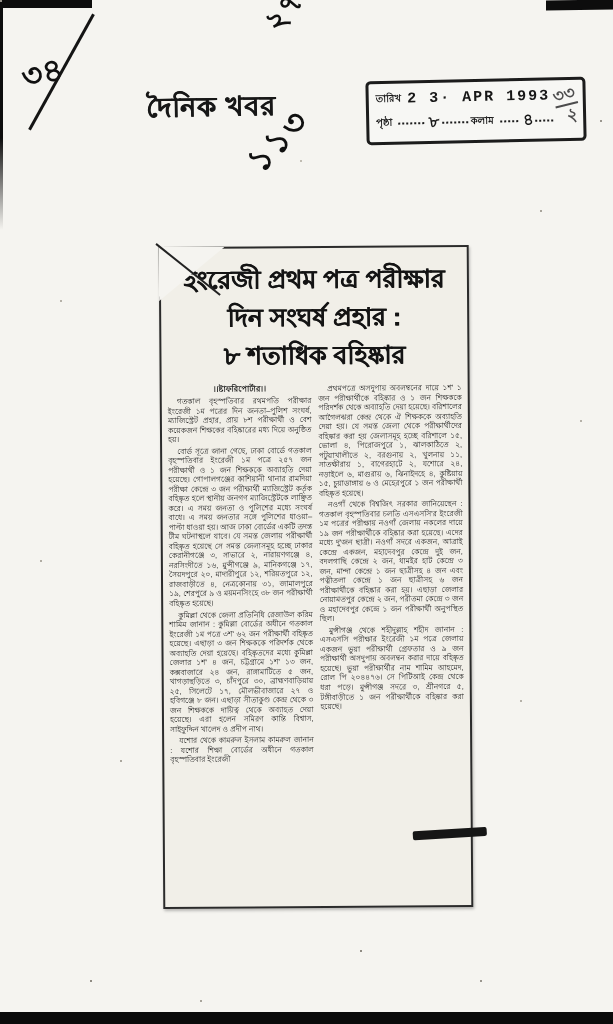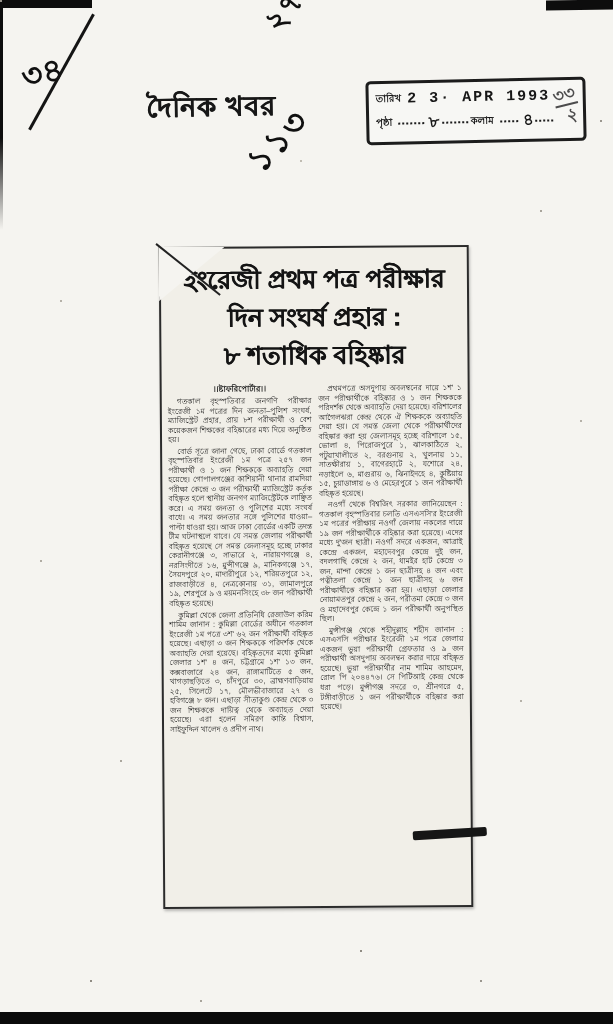--- a/index.html
+++ b/index.html
@@ -106,23 +106,24 @@
       <div>ইংরেজী প্রথম পত্র পরীক্ষার</div>
       <div>দিন সংঘর্ষ প্রহার :</div>
       <div>৮ শতাধিক বহিষ্কার</div>
     </div>
     <div class="fold"></div>
     <div class="fold-line"></div>
 
     <div class="cols">
       <div class="col">
         <div class="byline">।।ষ্টাফরিপোর্টার।।</div>
-        <p>গতকাল বৃহস্পতিবার জনগণি পরীক্ষার ইংরেজী ১ম পত্রের দিন জনতা–পুলিশ সংঘর্ষ, ম্যাজিস্ট্রেট প্রহার, প্রায় ৮শ পরীক্ষার্থী ও বেশ কয়েকজন শিক্ষকের বহিষ্কারের মধ্য দিয়ে অনুষ্ঠিত হয়।</p>
+        <p>গতকাল বৃহস্পতিবার রথমপতি পরীক্ষার ইংরেজী ১ম পত্রের দিন জনতা–পুলিশ সংঘর্ষ, ম্যাজিস্ট্রেট প্রহার, প্রায় ৮শ পরীক্ষার্থী ও বেশ কয়েকজন শিক্ষকের বহিষ্কারের মধ্য দিয়ে অনুষ্ঠিত হয়।</p>
         <p>বোর্ড সূত্রে জানা গেছে, ঢাকা বোর্ডে গতকাল বৃহস্পতিবার ইংরেজী ১ম পত্রে ২৫৭ জন পরীক্ষার্থী ও ১ জন শিক্ষককে অব্যাহতি দেয়া হয়েছে। গোপালগঞ্জের কাশিয়ানী থানার রামদিয়া পরীক্ষা কেন্দ্রে ৩ জন পরীক্ষার্থী ম্যাজিস্ট্রেট কর্তৃক বহিষ্কৃত হলে স্থানীয় জনগণ ম্যাজিস্ট্রেটকে লাঞ্ছিত করে। এ সময় জনতা ও পুলিশের মধ্যে সংঘর্ষ বাধে। এ সময় জনতার সঙ্গে পুলিশের ধাওয়া–পাল্টা ধাওয়া হয়। আজ ঢাকা বোর্ডের একটি তদন্ত টীম ঘটনাস্থলে যাবে। যে সমস্ত জেলায় পরীক্ষার্থী বহিষ্কৃত হয়েছে সে সমস্ত জেলাসমূহ হচ্ছে ঢাকার কেরানীগঞ্জে ৩, সাভারে ২, নারায়ণগঞ্জে ৪, নরসিংদীতে ১৬, মুন্সীগঞ্জে ৯, মানিকগঞ্জে ১৭, সৈয়দপুরে ২০, মাদারীপুরে ১২, শরিয়তপুরে ১২, রাজবাড়ীতে ৪, নেত্রকোনায় ৩১, জামালপুরে ১৯, শেরপুরে ৯ ও ময়মনসিংহে ৩৮ জন পরীক্ষার্থী বহিষ্কৃত হয়েছে।</p>
         <p>কুমিল্লা থেকে জেলা প্রতিনিধি রেজাউল করিম শামিম জানান : কুমিল্লা বোর্ডের অধীনে গতকাল ইংরেজী ১ম পত্রে ৩শ' ৬২ জন পরীক্ষার্থী বহিষ্কৃত হয়েছে। এছাড়া ৩ জন শিক্ষককে পরিদর্শক থেকে অব্যাহতি দেয়া হয়েছে। বহিষ্কৃতদের মধ্যে কুমিল্লা জেলার ১শ' ৪ জন, চট্টগ্রামে ১শ' ১৩ জন, কক্সবাজারে ২৪ জন, রাঙ্গামাটিতে ৫ জন, খাগড়াছড়িতে ৩, চাঁদপুরে ৩০, ব্রাহ্মণবাড়িয়ায় ২৫, সিলেটে ১৭, মৌলভীবাজারে ২৭ ও হবিগঞ্জে ৮ জন। এছাড়া সীতাকুণ্ড কেন্দ্র থেকে ৩ জন শিক্ষককে দায়িত্ব থেকে অব্যাহত দেয়া হয়েছে। এরা হলেন সমিরণ কান্তি বিশ্বাস, সাইফুদ্দিন খালেদ ও প্রদীপ নাথ।</p>
+        <p>যশোর থেকে কামরুল ইসলাম কামরুল জানান : যশোর শিক্ষা বোর্ডের অধীনে গতকাল বৃহস্পতিবার ইংরেজী</p>
       </div>
       <div class="col">
         <p>প্রথমপত্রে অসদুপায় অবলম্বনের দায়ে ১শ' ১ জন পরীক্ষার্থীকে বহিষ্কার ও ১ জন শিক্ষককে পরিদর্শক থেকে অব্যাহতি দেয়া হয়েছে। বরিশালের আগৈলঝরা কেন্দ্র থেকে ঐ শিক্ষককে অব্যাহতি দেয়া হয়। যে সমস্ত জেলা থেকে পরীক্ষার্থীদের বহিষ্কার করা হয় জেলাসমূহ হচ্ছে বরিশালে ১৫, ভোলা ৪, পিরোজপুরে ১, ঝালকাঠিতে ২, পটুয়াখালীতে ২, বরগুনায় ২, খুলনায় ১১, সাতক্ষীরায় ১, বাগেরহাটে ২, যশোরে ২৪, নড়াইলে ৬, মাগুরায় ৬, ঝিনাইদহে ৪, কুষ্টিয়ায় ১৫, চুয়াডাঙ্গায় ৬ ও মেহেরপুরে ১ জন পরীক্ষার্থী বহিষ্কৃত হয়েছে।</p>
         <p>নওগাঁ থেকে বিশ্বজিৎ সরকার জানিয়েছেন : গতকাল বৃহস্পতিবার চলতি এসএসসি'র ইংরেজী ১ম পত্রের পরীক্ষায় নওগাঁ জেলায় নকলের দায়ে ১৯ জন পরীক্ষার্থীকে বহিষ্কার করা হয়েছে। এদের মধ্যে দু'জন ছাত্রী। নওগাঁ সদরে একজন, আত্রাই কেন্দ্রে একজন, মহাদেবপুর কেন্দ্রে দুই জন, বদলগাছি কেন্দ্রে ২ জন, ধামইর হাট কেন্দ্রে ৩ জন, মান্দা কেন্দ্রে ১ জন ছাত্রীসহ ৪ জন এবং পত্নীতলা কেন্দ্রে ১ জন ছাত্রীসহ ৬ জন পরীক্ষার্থীকে বহিষ্কার করা হয়। এছাড়া জেলার নোয়ামতপুর কেন্দ্রে ২ জন, পরীতমা কেন্দ্রে ৩ জন ও মহাদেবপুর কেন্দ্রে ১ জন পরীক্ষার্থী অনুপস্থিত ছিল।</p>
         <p>মুন্সীগঞ্জ থেকে শহীদুল্লাহ শহীদ জানান : এসএসসি পরীক্ষার ইংরেজী ১ম পত্রে জেলায় একজন ভুয়া পরীক্ষার্থী গ্রেফতার ও ৯ জন পরীক্ষার্থী অসদুপায় অবলম্বন করার দায়ে বহিষ্কৃত হয়েছে। ভুয়া পরীক্ষার্থীর নাম শামিম আহমেদ, রোল পি ২০৪৪৭৬। সে পিটিআই কেন্দ্র থেকে ধরা পড়ে। মুন্সীগঞ্জ সদরে ৩, শ্রীনগরে ৫, টঙ্গীবাড়ীতে ১ জন পরীক্ষার্থীকে বহিষ্কার করা হয়েছে।</p>
       </div>
     </div>
 
     <div class="clip-blob"></div>
   </div>

